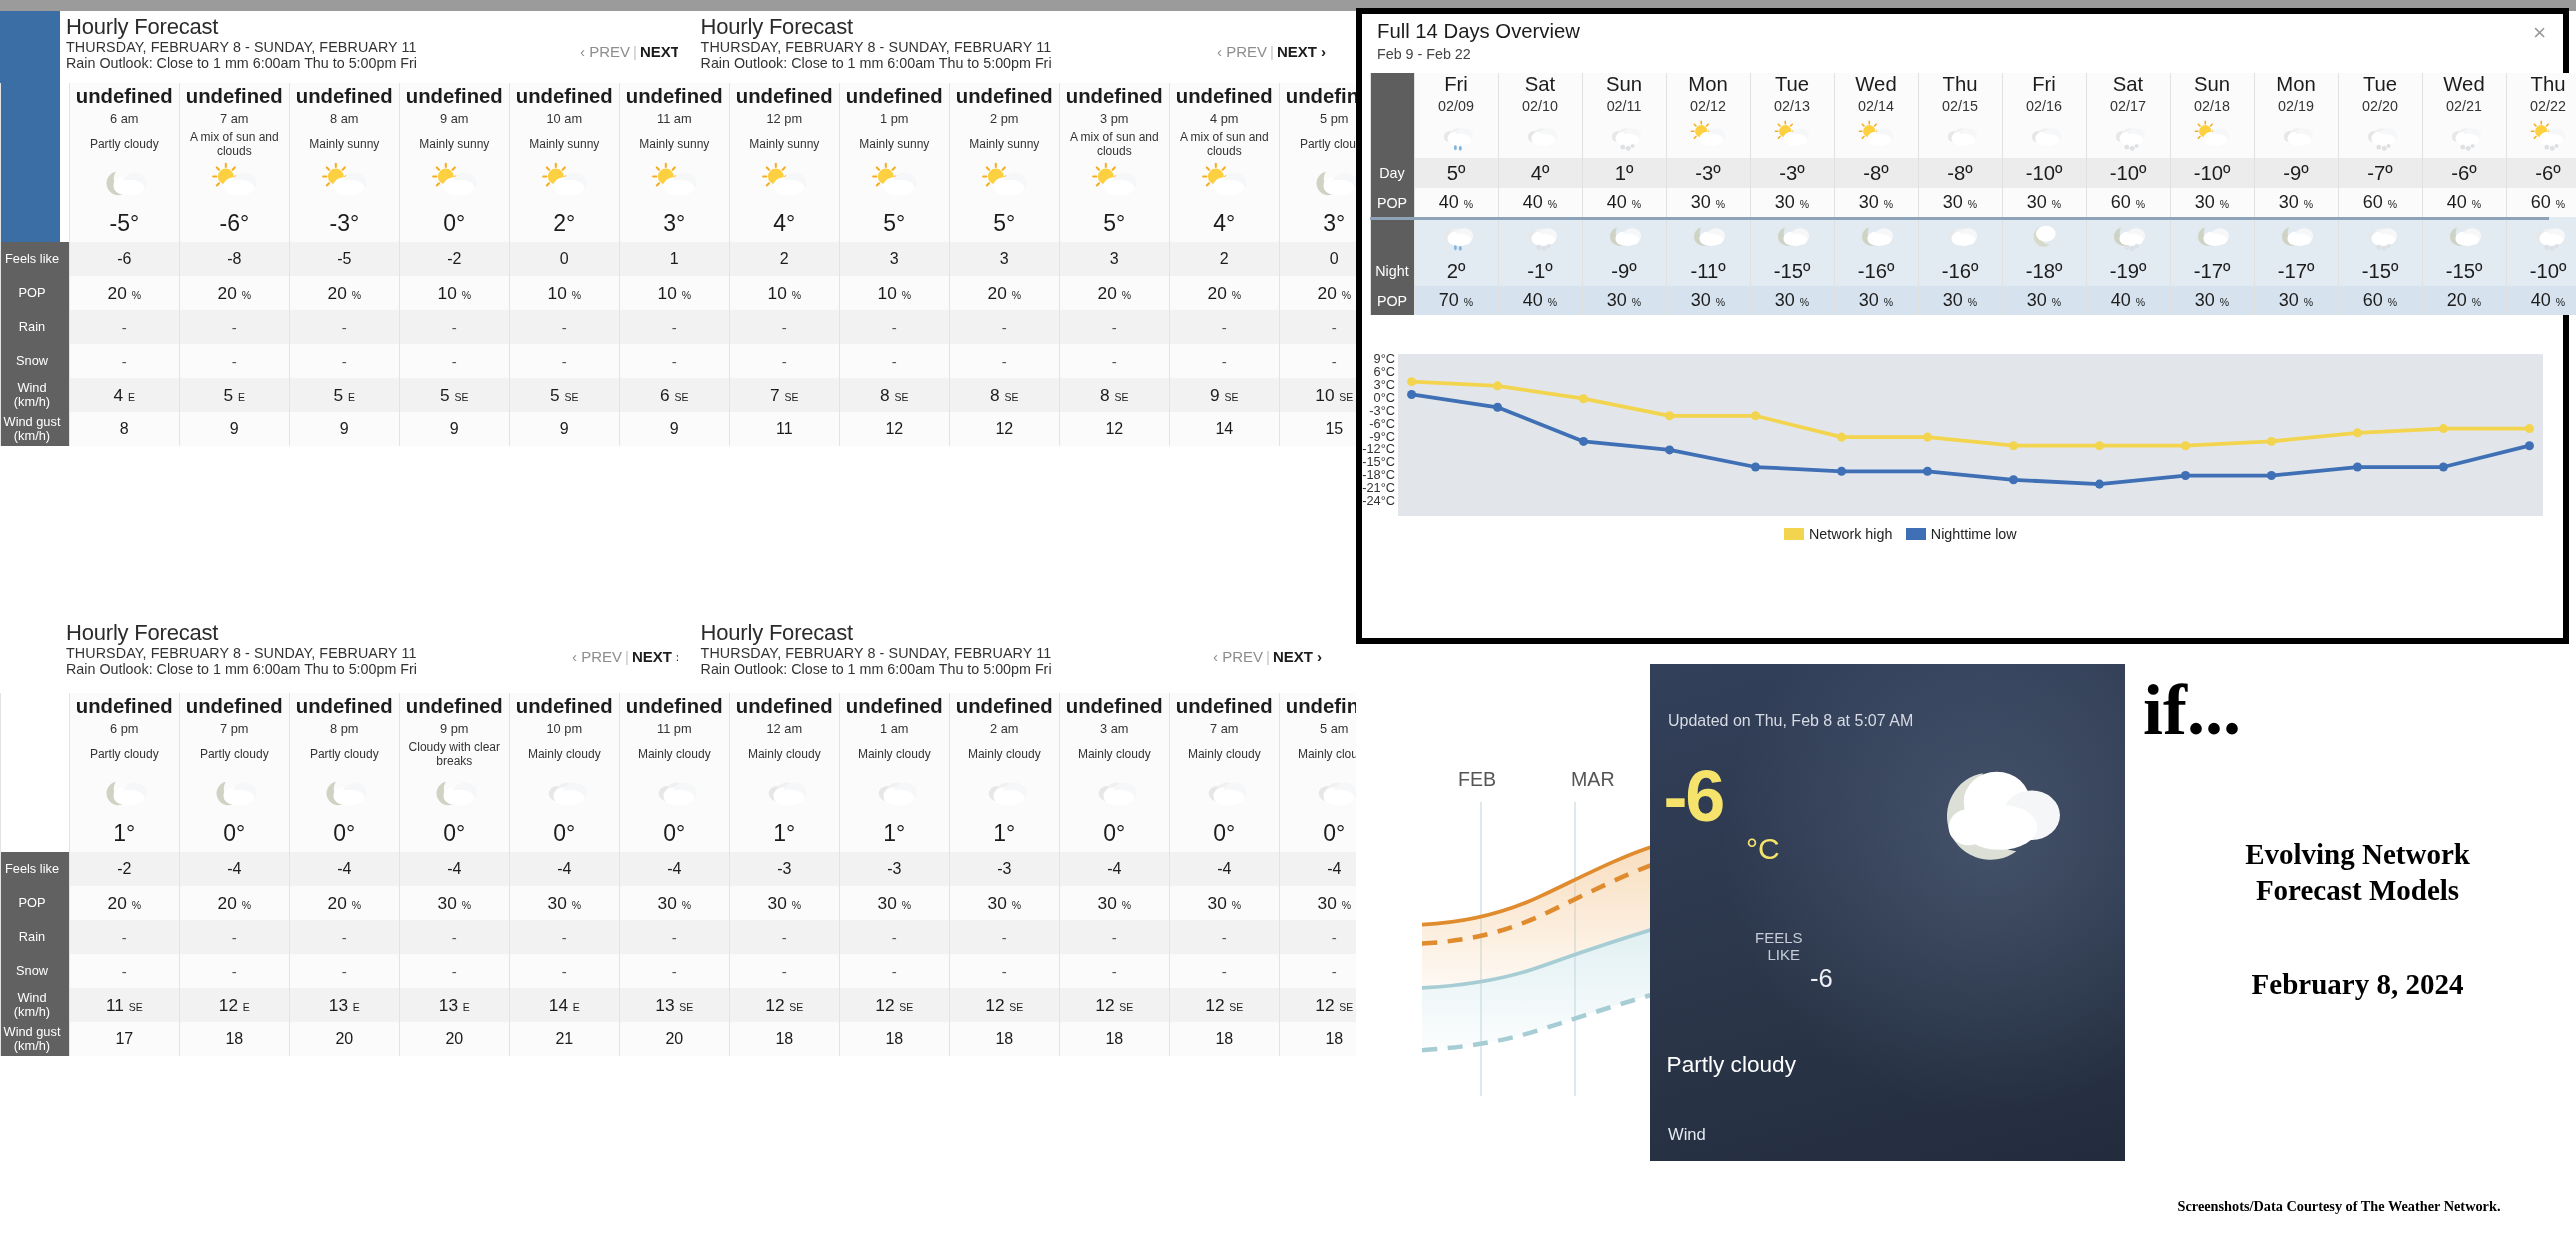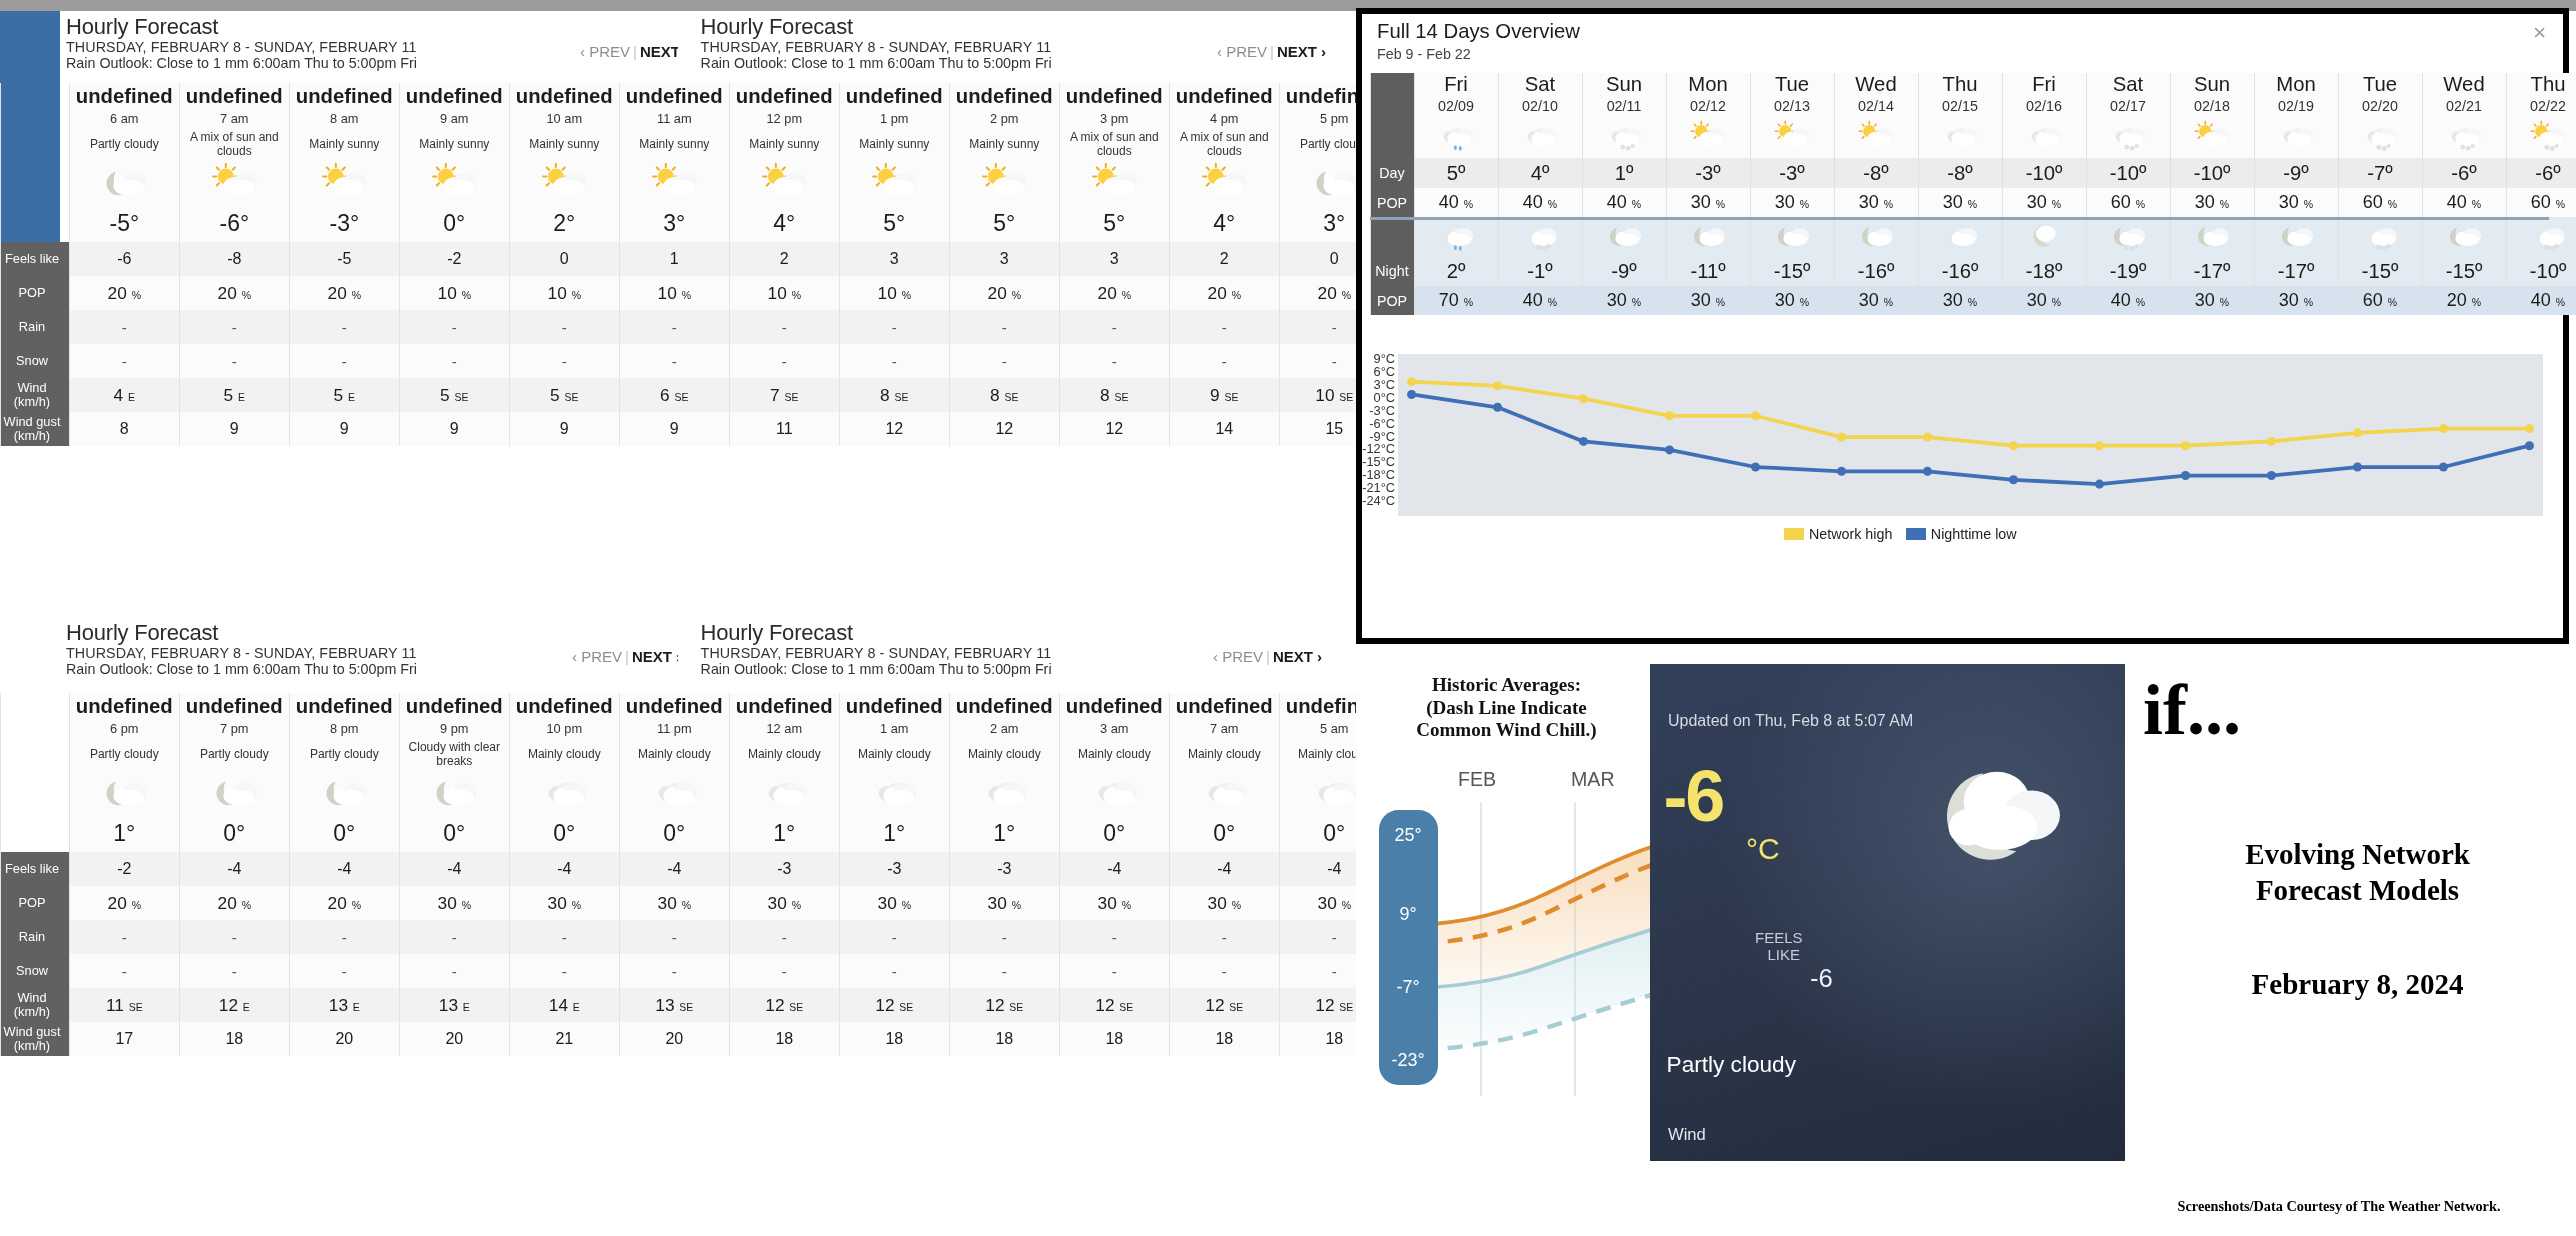--- a/index.html
+++ b/index.html
@@ -1161,25 +1161,20 @@
         </svg>
     </div>
     <div class="legend" id="legend" style="left:422px;top:512px;">
         <span><span class="sw" style="background:#f3d44e"></span><span>Network high</span></span>
         <span><span class="sw" style="background:#3f6fb5"></span><span>Nighttime low</span></span>
       </div>
   </div>
 </div>
 
 <div id="historic">
-  <div class="hist-title">
-    <span>Historic Averages:</span><br>
-    <span>(Dash Line Indicate</span><br>
-    <span>Common Wind Chill.)</span>
-  </div>
   <div class="month" style="left:102px;top:105px;">FEB</div>
   <div class="month" style="left:215px;top:105px;">MAR</div>
   <div class="vline" style="left:124px;top:139px;height:294px;"></div>
   <div class="vline" style="left:218px;top:139px;height:294px;"></div>
 
   <svg style="position:absolute;left:66px;top:139px;" width="233" height="301" viewBox="0 0 310 400">
     <defs>
       <linearGradient id="og" x1="0" y1="0" x2="0" y2="1">
         <stop offset="0" stop-color="#f3c38b" stop-opacity=".55"></stop>
         <stop offset="1" stop-color="#f3c38b" stop-opacity=".10"></stop>
@@ -1190,26 +1185,20 @@
       </linearGradient>
     </defs>
     <path d="M0,163 C60,160 110,148 160,124 C215,98 265,72 310,58 L310,168 C265,182 215,198 160,218 C110,236 60,244 0,247 Z" fill="url(#og)"></path>
     <path d="M0,247 C60,244 110,236 160,218 C215,198 265,182 310,168 L310,255 C265,268 215,284 160,302 C110,318 60,326 0,330 Z" fill="url(#bg2)"></path>
     <path d="M0,163 C60,160 110,148 160,124 C215,98 265,72 310,58" fill="none" stroke="#e08b2e" stroke-width="5"></path>
     <path d="M0,188 C60,185 110,173 160,150 C215,124 265,98 310,82" fill="none" stroke="#e08b2e" stroke-width="6" stroke-dasharray="20 14"></path>
     <path d="M0,247 C60,244 110,236 160,218 C215,198 265,182 310,168" fill="none" stroke="#a7cdd4" stroke-width="5"></path>
     <path d="M0,330 C60,326 110,318 160,302 C215,284 265,268 310,255" fill="none" stroke="#a7cdd4" stroke-width="6" stroke-dasharray="20 14"></path>
   </svg>
 
-  <div class="hist-pill">
-    <div style="top:15px;">25°</div>
-    <div style="top:94px;">9°</div>
-    <div style="top:167px;">-7°</div>
-    <div style="top:240px;">-23°</div>
-  </div>
 </div>
 
 <div id="loccard">
   <div class="loc-upd">Updated on Thu, Feb 8 at 5:07 AM</div>
   <div class="big-temp">-6</div>
   <div class="big-unit">°C</div>
   <div class="fl-lab">
     <span>FEELS</span><br>
     <span>LIKE</span>
   </div>

